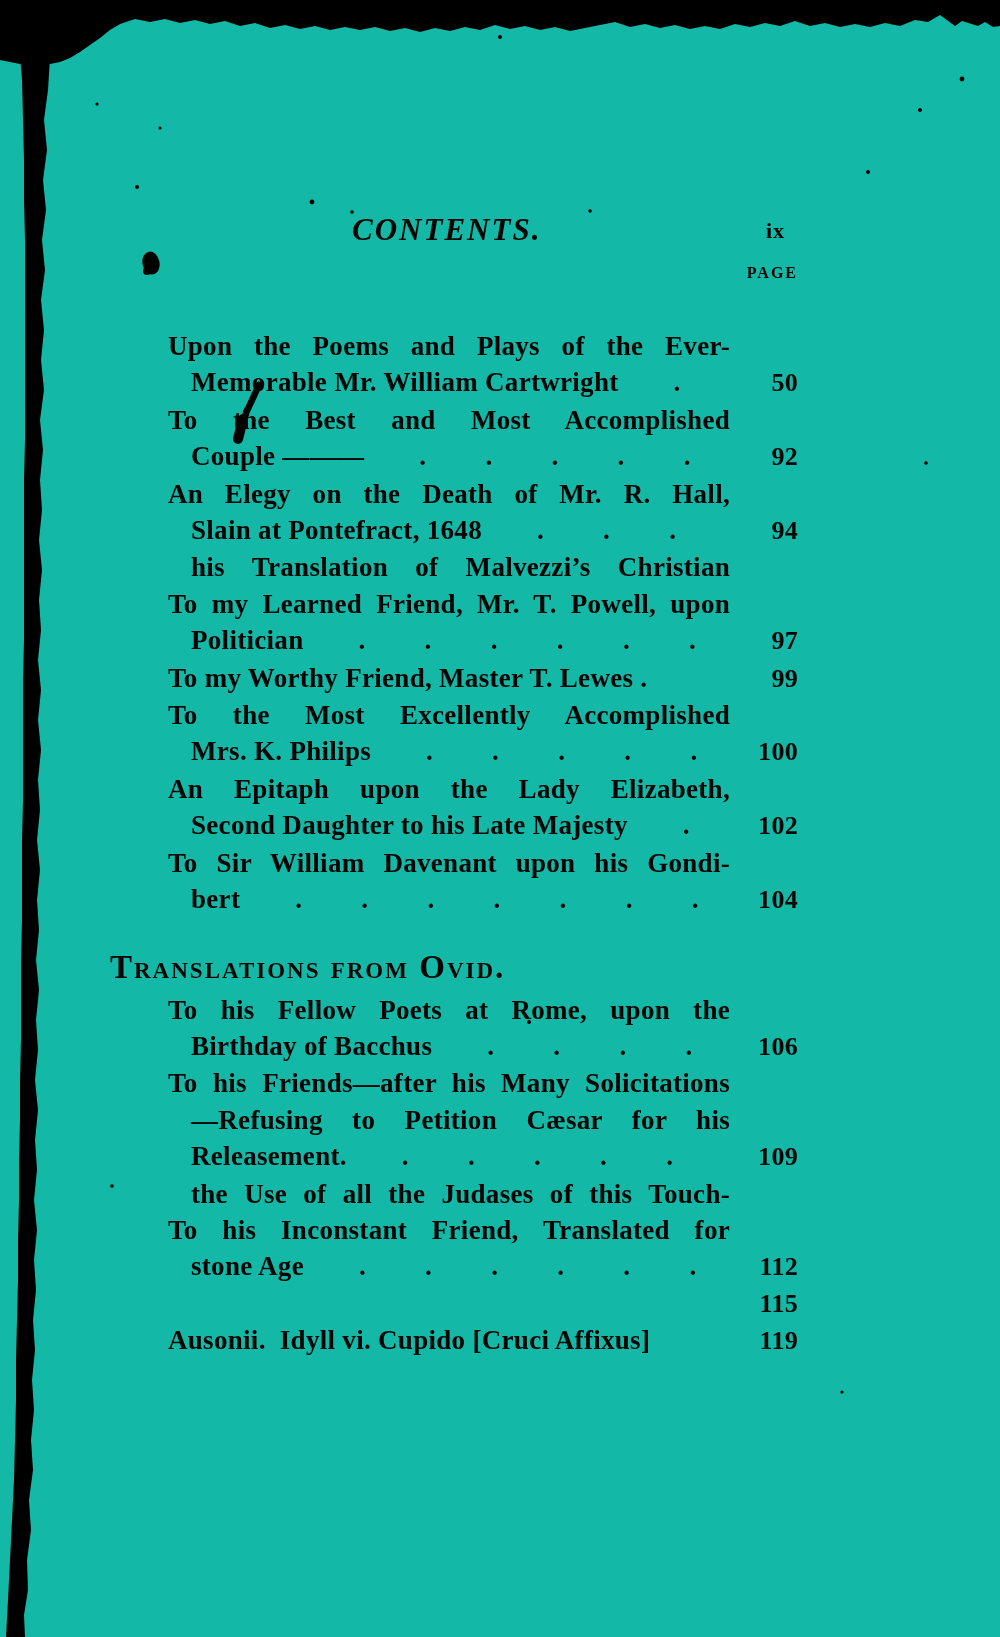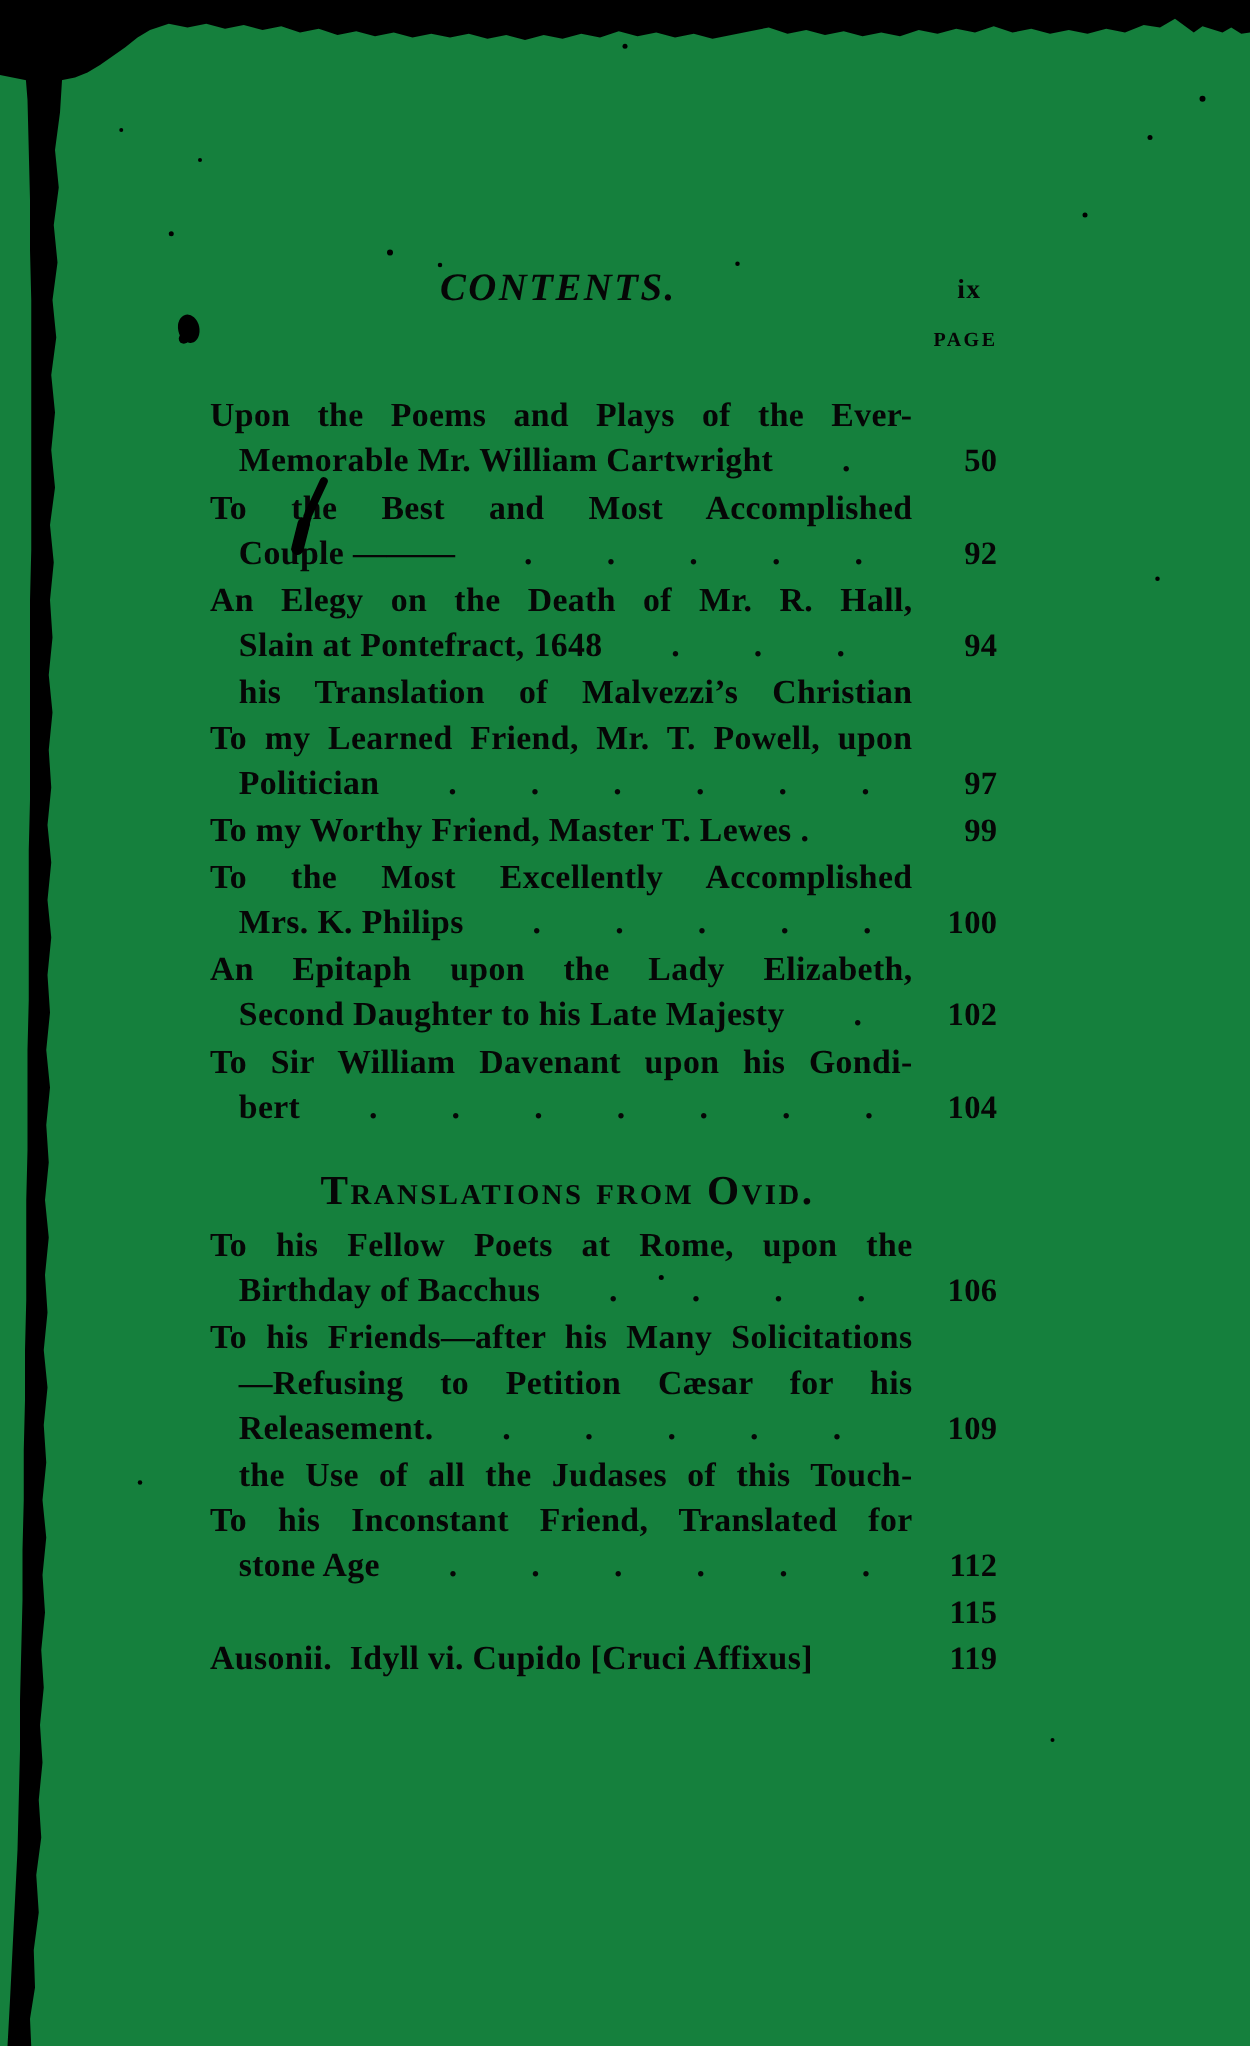--- a/index.html
+++ b/index.html
@@ -1,55 +1,55 @@
 <!DOCTYPE html>
 <html><head>
 <meta charset="utf-8">
 <style>
   html,body{margin:0;padding:0;background:#ffffff;}
   .sheet{
     position:relative;
     width:1000px;height:1637px;
-    background:#15803d;
+    background:#14b8a6;
     overflow:hidden;
     font-family:"Liberation Serif","DejaVu Serif",serif;
     color:#060606;
   }
   .artifacts{position:absolute;left:0;top:0;width:1000px;height:1637px;z-index:3;pointer-events:none;}
   .title{
     position:absolute;left:352px;top:212px;
     font-size:31px;font-style:italic;font-weight:bold;
     letter-spacing:2px;white-space:pre;
   }
   .folio{
     position:absolute;top:218px;right:215px;
     font-size:22px;font-weight:bold;letter-spacing:1px;
   }
   .pagelabel{
     position:absolute;top:264px;right:202px;
     font-size:16px;font-weight:bold;letter-spacing:2px;
   }
   .toc{
-    position:absolute;left:168px;top:314px;width:630px;
+    position:absolute;left:168px;top:328px;width:630px;
     font-size:27px;font-weight:bold;line-height:36.4px;
     letter-spacing:0.3px;
   }
   .line{display:flex;align-items:baseline;}
   .line .text{flex:0 0 auto;white-space:pre;}
   .line.just{display:block;width:562px;box-sizing:border-box;
     text-align:justify;text-align-last:justify;overflow:hidden;max-height:37px;}
   .line.just .text{white-space:normal;}
   .line.indent{padding-left:23px;}
   .dots{flex:1 1 0;min-width:0;overflow:hidden;white-space:pre;
     text-indent:55px;word-spacing:52px;}
   .page{flex:0 0 44px;text-align:right;font-size:26px;white-space:pre;}
   .heading{
     font-variant:small-caps;font-size:33px;line-height:40px;
     letter-spacing:2px;margin:28px 0 5px -58px;font-weight:bold;
-    text-align:center;
+    text-align:left;
   }
 </style>
 </head>
 <body>
 
 <div class="sheet">
 
   <svg class="artifacts" viewBox="0 0 1000 1637" xmlns="http://www.w3.org/2000/svg">
 
     <polygon fill="#000" points="0,0 1000,0 1000,26 993,27 985,22 978,26 962,21 955,26 940,15 928,22 915,20 900,26 885,23 870,27 855,24 840,27 825,23 810,26 795,21 780,26 765,23 750,27 735,24 720,29 705,26 690,29 675,25 660,28 645,24 630,27 615,22 600,25 585,28 570,31 555,27 540,30 525,26 510,29 495,25 480,30 465,27 450,31 435,28 420,32 405,28 390,31 375,27 360,30 345,27 330,30 315,26 300,29 285,25 270,28 255,23 240,26 225,21 210,24 195,20 180,23 165,19 150,22 135,19 120,24 110,30 100,38 90,45 80,52 70,58 60,62 50,64 40,66 30,66 20,64 10,62 0,60"></polygon>

